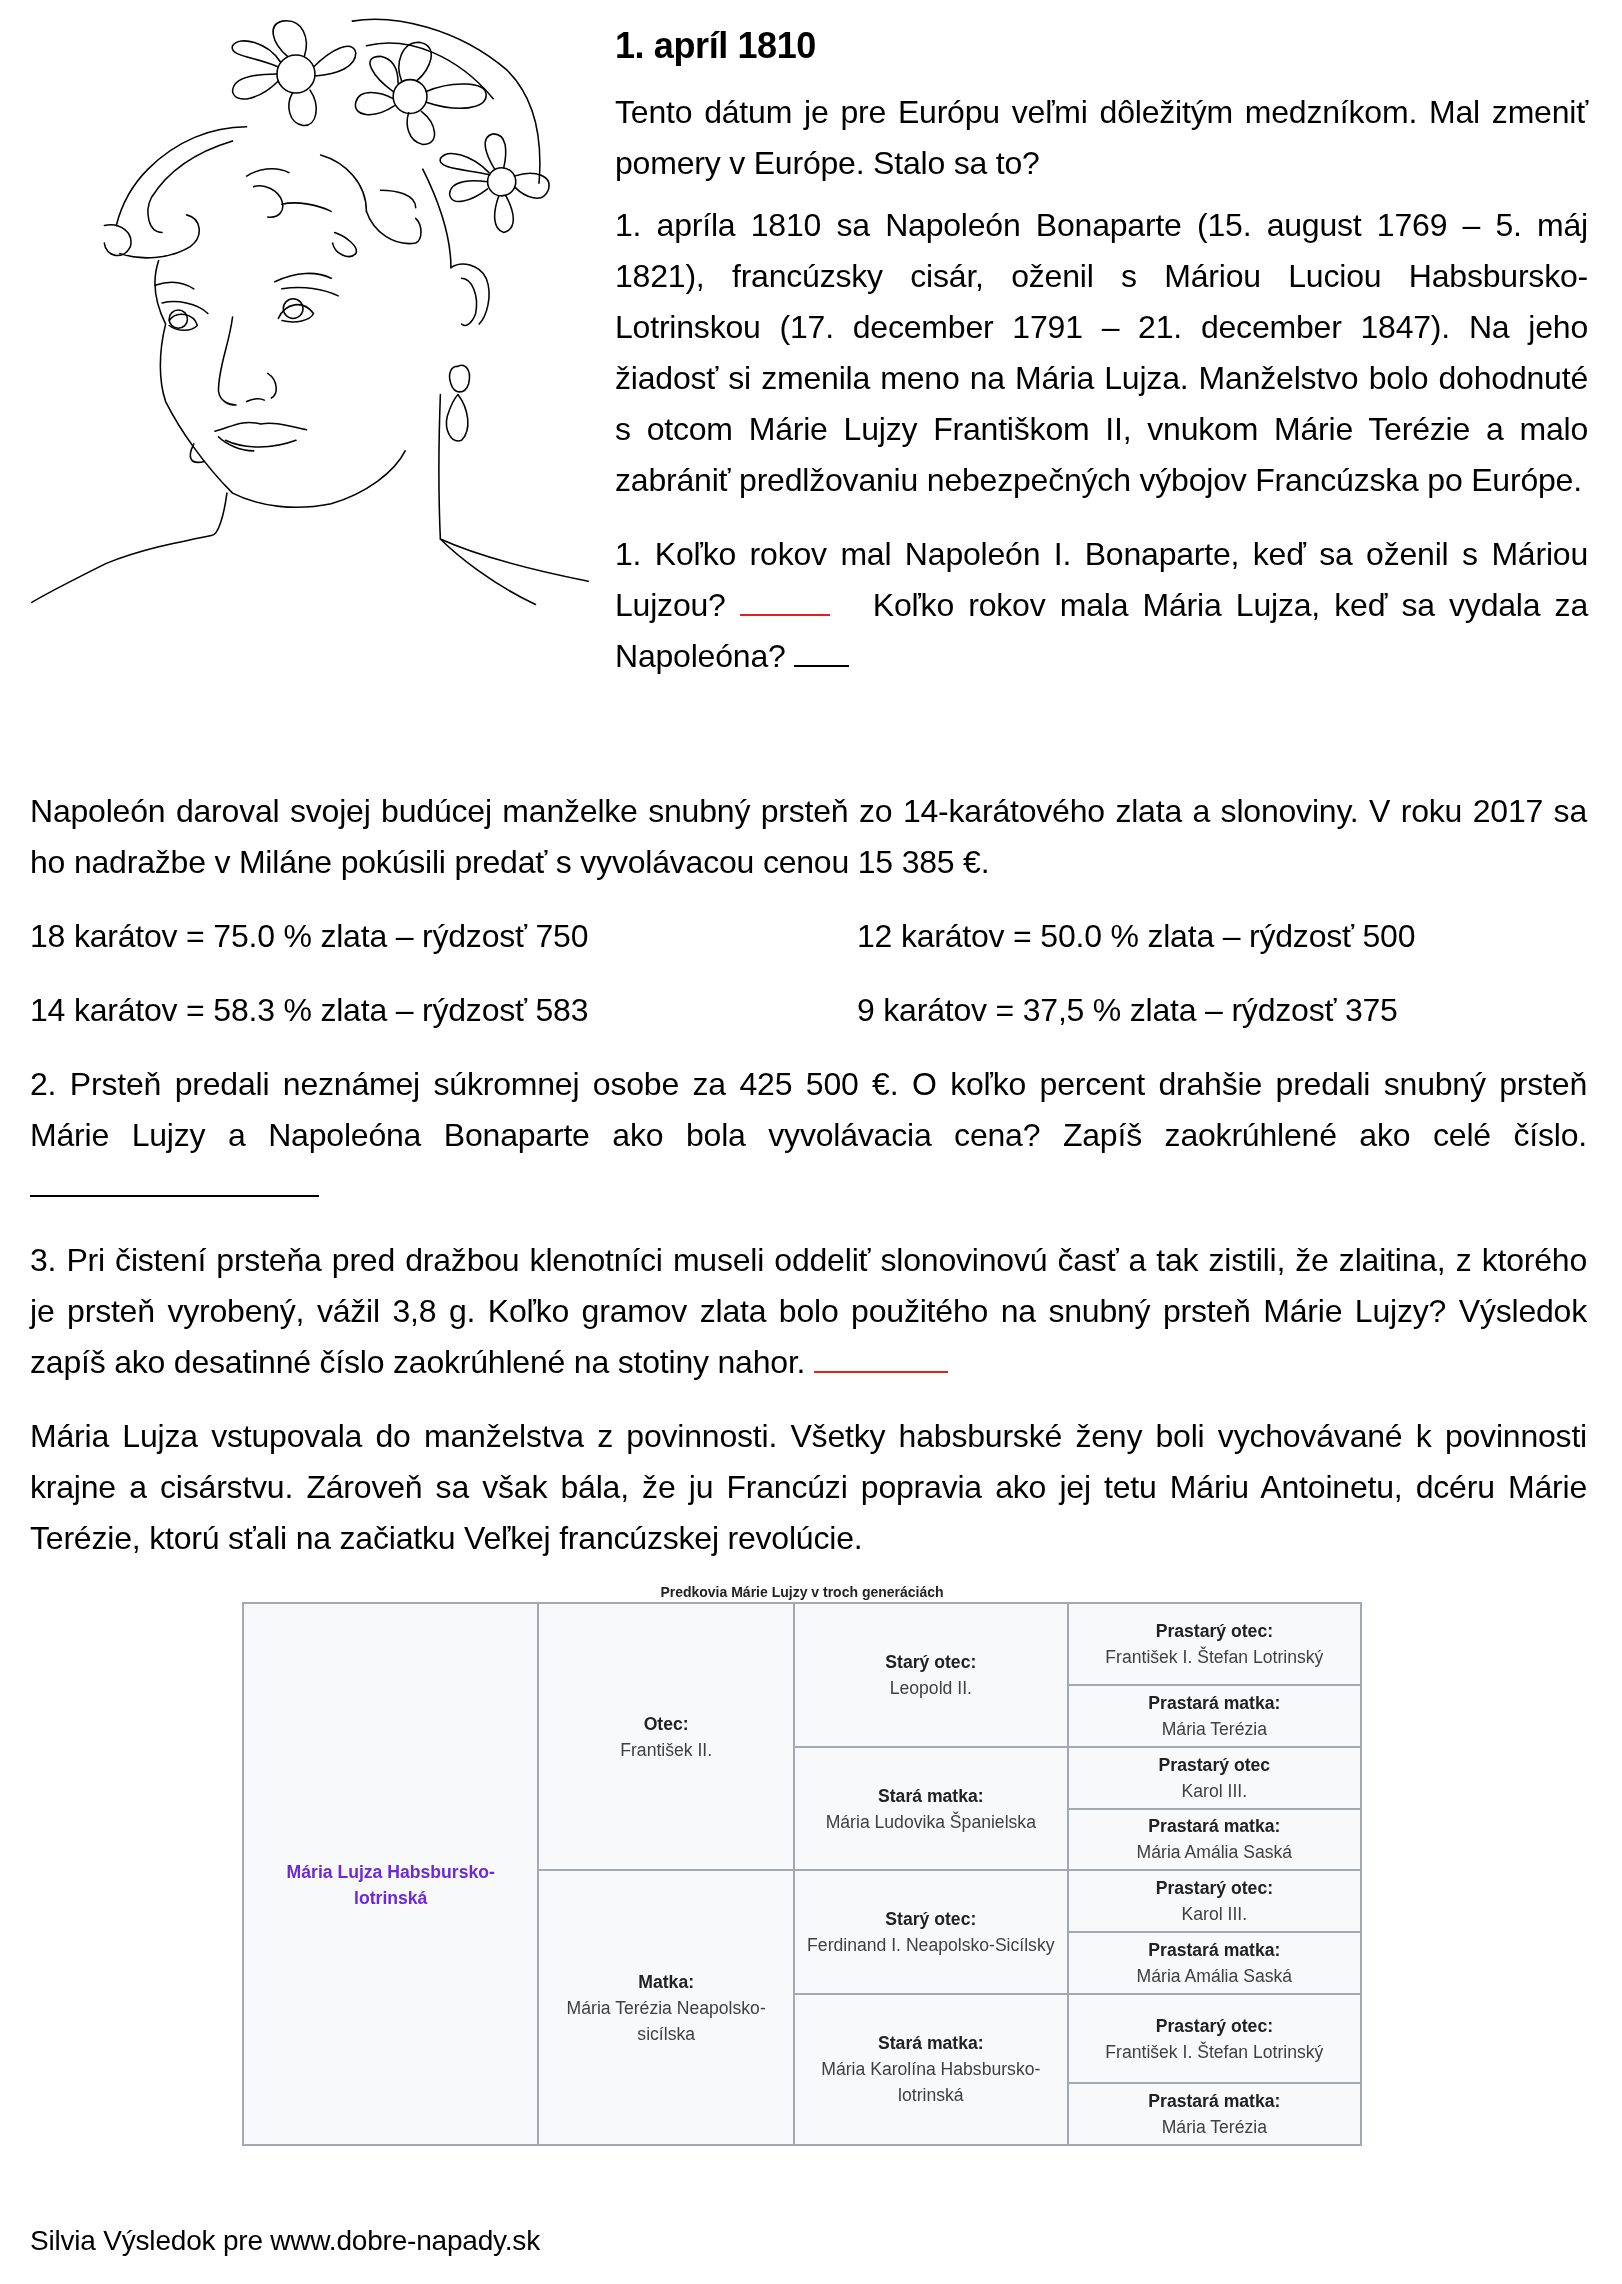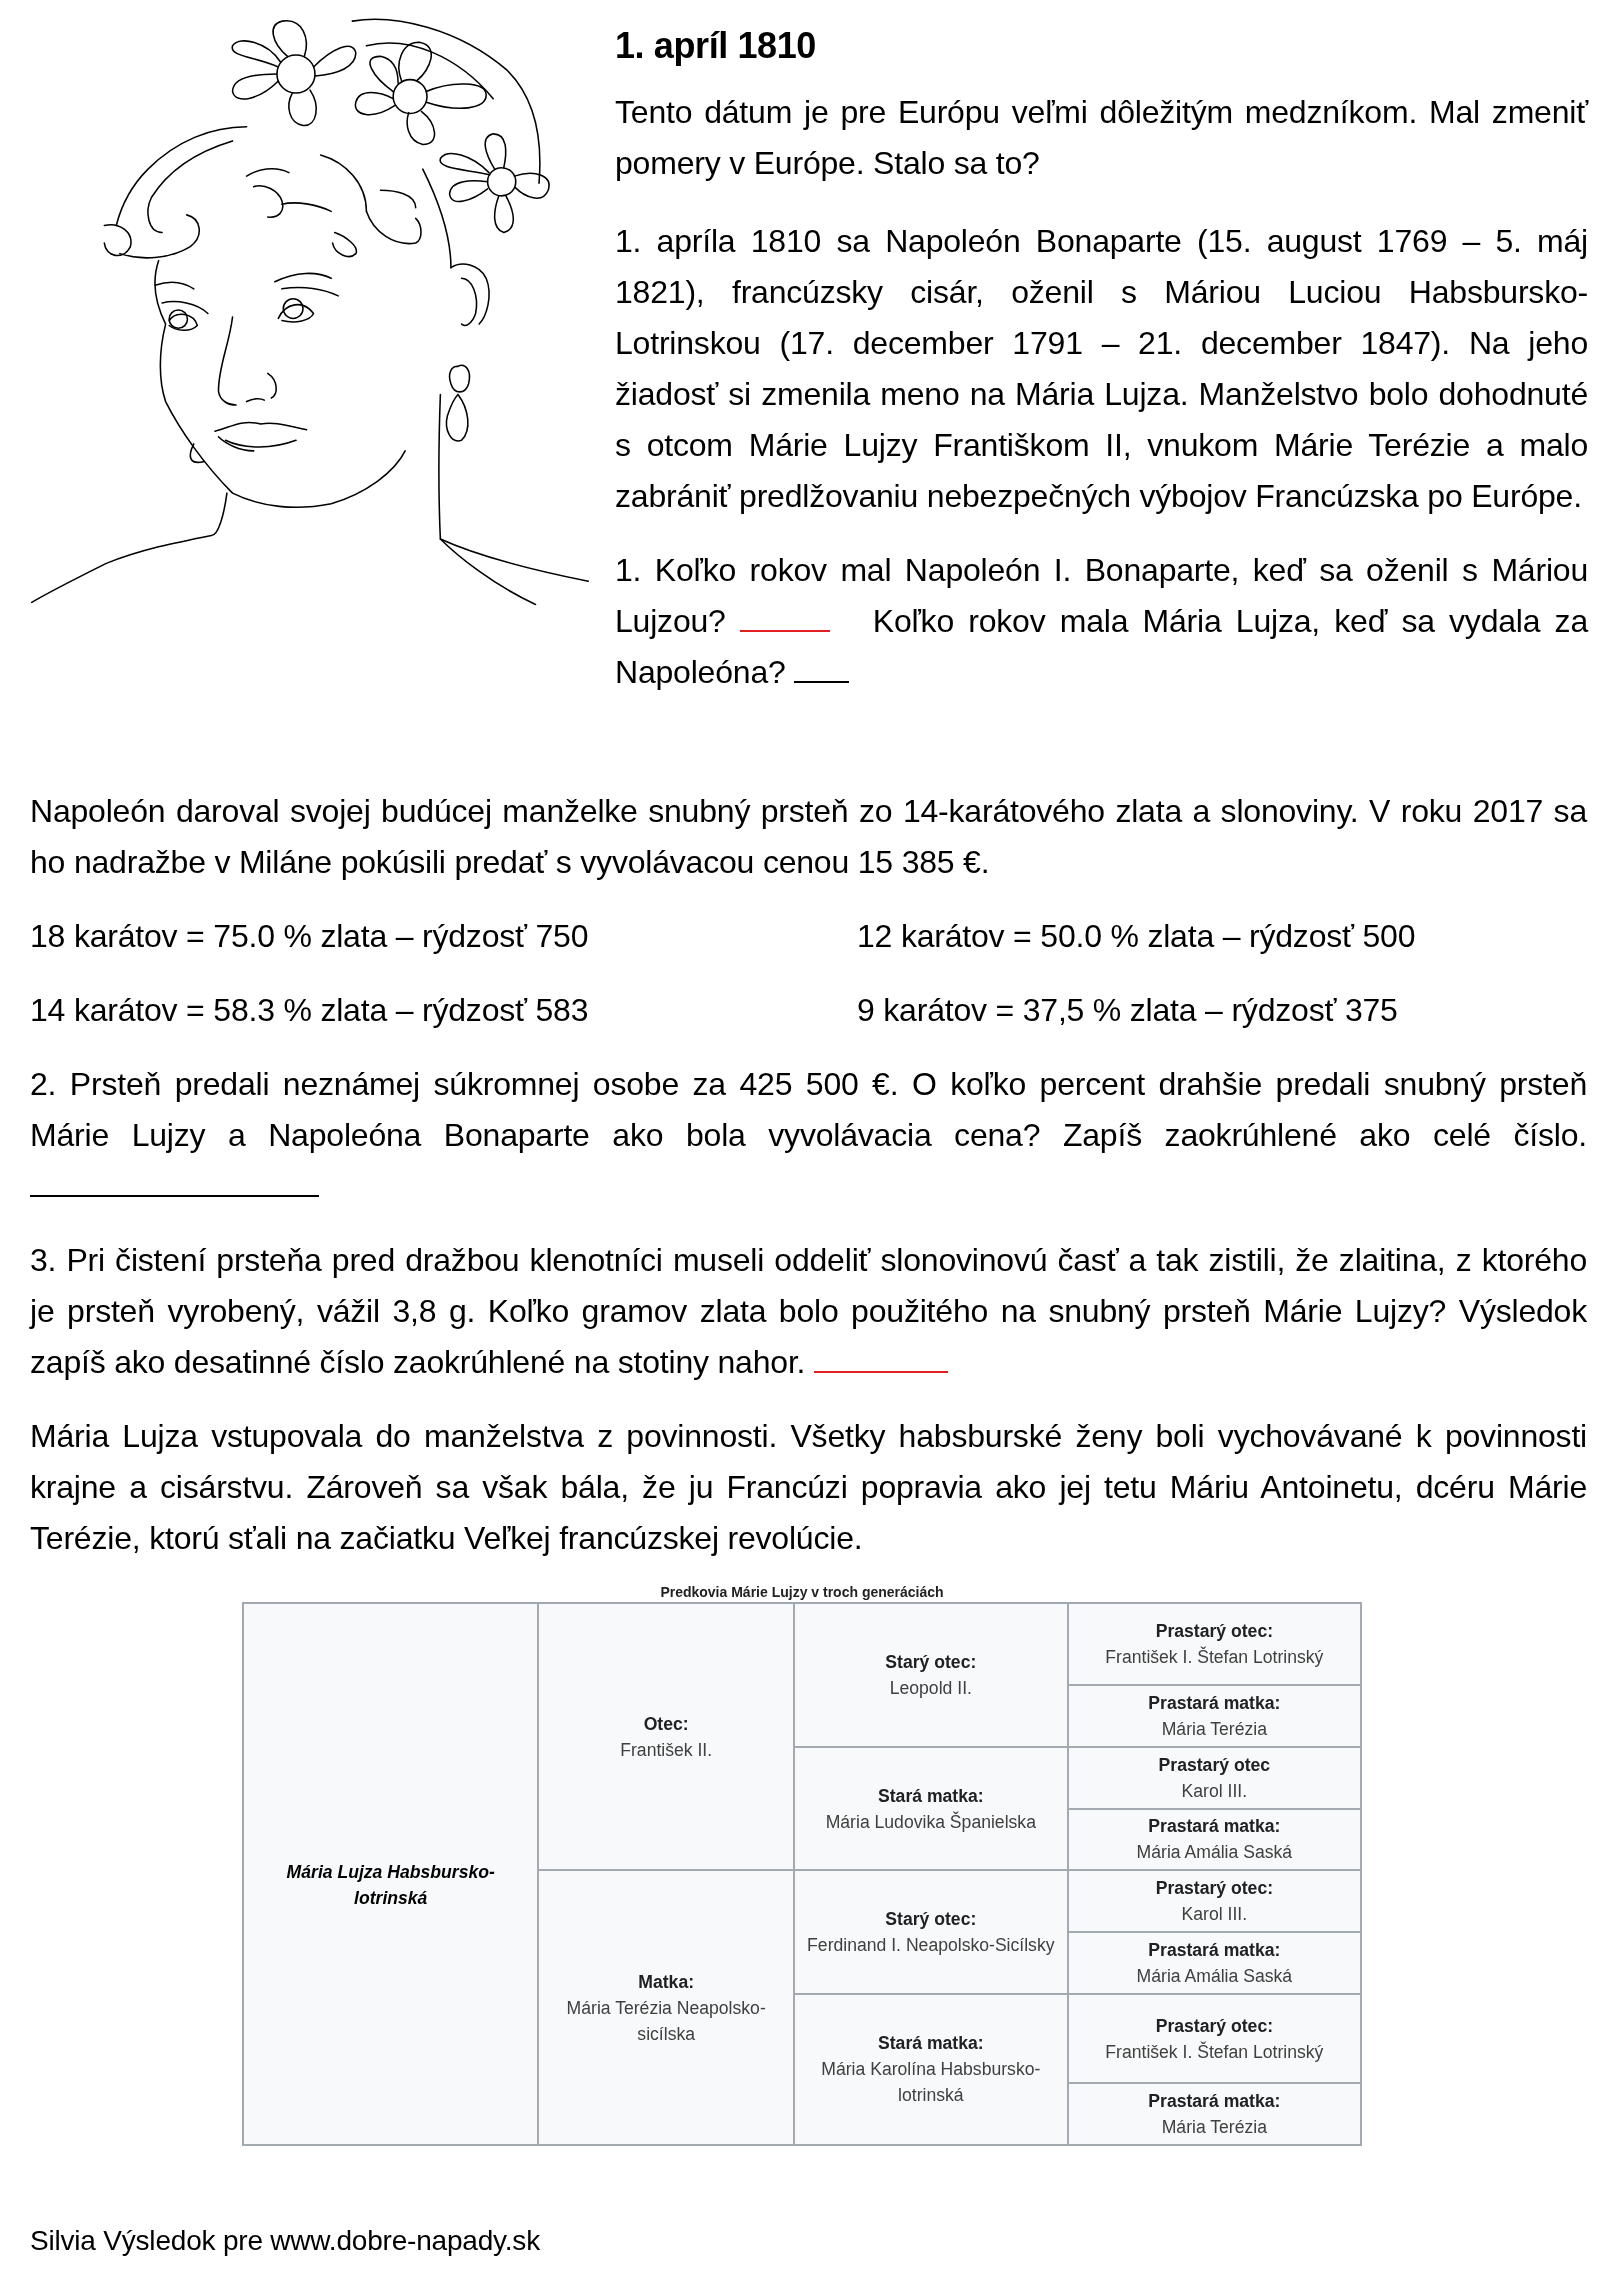--- a/index.html
+++ b/index.html
@@ -10,21 +10,21 @@
   .doc-text {
     font-family: "Liberation Sans Narrow", "Liberation Sans", "DejaVu Sans", sans-serif;
     font-size: 32px; line-height: 51px; letter-spacing: -0.2px;
   }
   .portrait { position: absolute; left: 0; top: 0; width: 606px; height: 782px; }
   .portrait svg { width: 100%; height: 100%; }
 
   .right-col { position: absolute; left: 615px; top: 14px; width: 973px; }
   .title { font-size: 36px; font-weight: bold; line-height: 63px; margin: 0 0 10px 0; letter-spacing: -0.4px; }
   .right-col p, .full p { margin: 0 0 23px 0; text-align: justify; }
-  .right-col p.intro { margin-bottom: 27px; }
+  .right-col p.intro { margin-bottom: 11px; }
 
   .blank { display: inline-block; border-bottom: 2.8px solid #000; height: 21px; vertical-align: baseline; }
   .blank.red { border-bottom-color: #e21e1e; }
 
   .full { position: absolute; left: 30px; top: 786px; width: 1557px; }
   .carats { display: grid; grid-template-columns: 827px 731px; row-gap: 23px; margin: 0 0 23px 0; }
   .carats span { display: block; }
 
   .tree-caption {
     position: absolute; left: 242px; top: 1584px; width: 1120px; text-align: center;
@@ -37,21 +37,21 @@
     font-family: "Liberation Sans", "DejaVu Sans", sans-serif;
     font-size: 17.6px; line-height: 26px; text-align: center;
   }
   table.tree td { border: 2.1px solid #a2a9b1; padding: 2.8px 7px; vertical-align: middle; }
   table.tree td.c1 { width: 296px; vertical-align: middle; }
   table.tree td.c2 { width: 254px; border-radius: 28px; }
   table.tree td.c3 { width: 273px; }
   table.tree td.c4 { width: 297px; }
   .role { font-weight: bold; color: #202122; display: block; }
   .name { color: #404040; display: block; }
-  .subject { font-weight: bold; color: #000000; display: block; padding-top: 21px; font-style: italic; }
+  .subject { font-weight: bold; color: #6d28d9; display: block; padding-top: 21px; }
 
   .footer { position: absolute; left: 30px; top: 2215px; font-size: 28px; }
 </style>
 </head>
 <body>
 
 <div class="portrait">
   <svg viewBox="0 0 860 1110" fill="none" stroke="#000" stroke-width="2.2" stroke-linecap="round" stroke-linejoin="round">
 
     <g>

